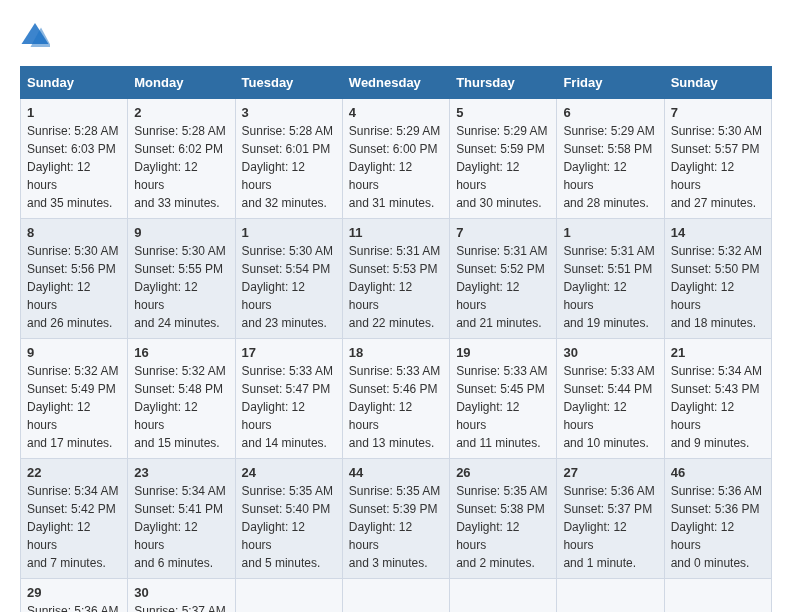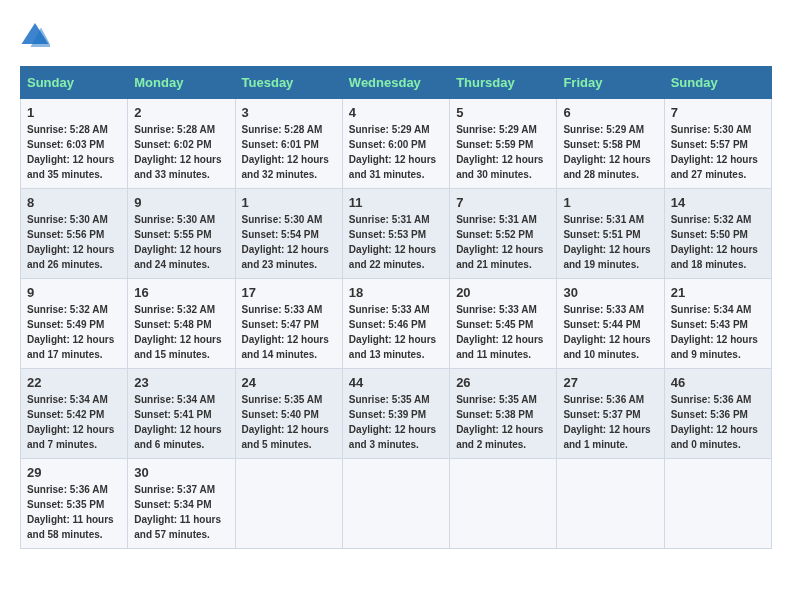--- a/index.html
+++ b/index.html
@@ -46,21 +46,21 @@
     .location {
       font-size: 16px;
       color: #555;
     }
     table {
       width: 100%;
       border-collapse: collapse;
     }
     thead tr {
       background-color: #2e6da4;
-      color: #86efac;
+      color: #ffffff;
     }
     thead th {
       padding: 8px 6px;
       font-size: 13px;
       font-weight: bold;
       text-align: left;
       border: 1px solid #2e6da4;
     }
     tbody tr {
       vertical-align: top;
@@ -78,23 +78,22 @@
       border: 1px solid #d0d8e4;
       width: calc(100% / 7);
     }
     .day-num {
       font-size: 13px;
       font-weight: bold;
       display: block;
       margin-bottom: 2px;
     }
     .day-info {
-      font-size: 10px;
+      font-size: 12px;
       line-height: 1.5;
-      font-weight: bold;
     }
   </style>
 </head>
 <body>
 
 <div class="header">
   <div class="logo">
     <svg class="logo-icon" viewBox="0 0 40 40" width="40" height="40">
       <polygon points="20,4 38,32 2,32" fill="#1a6fc4" opacity="0.85"></polygon>
       <polygon points="28,10 42,36 14,36" fill="#1a6fc4" opacity="0.5"></polygon>
@@ -266,21 +265,21 @@
       </td>
         <td>
         <span class="day-num">18</span>
         <span class="day-info">
           Sunrise: 5:33 AM<br>
           Sunset: 5:46 PM<br>
           Daylight: 12 hours<br>and 13 minutes.
         </span>
       </td>
         <td>
-        <span class="day-num">20</span>
+        <span class="day-num">19</span>
         <span class="day-info">
           Sunrise: 5:33 AM<br>
           Sunset: 5:45 PM<br>
           Daylight: 12 hours<br>and 11 minutes.
         </span>
       </td>
         <td>
         <span class="day-num">30</span>
         <span class="day-info">
           Sunrise: 5:33 AM<br>

